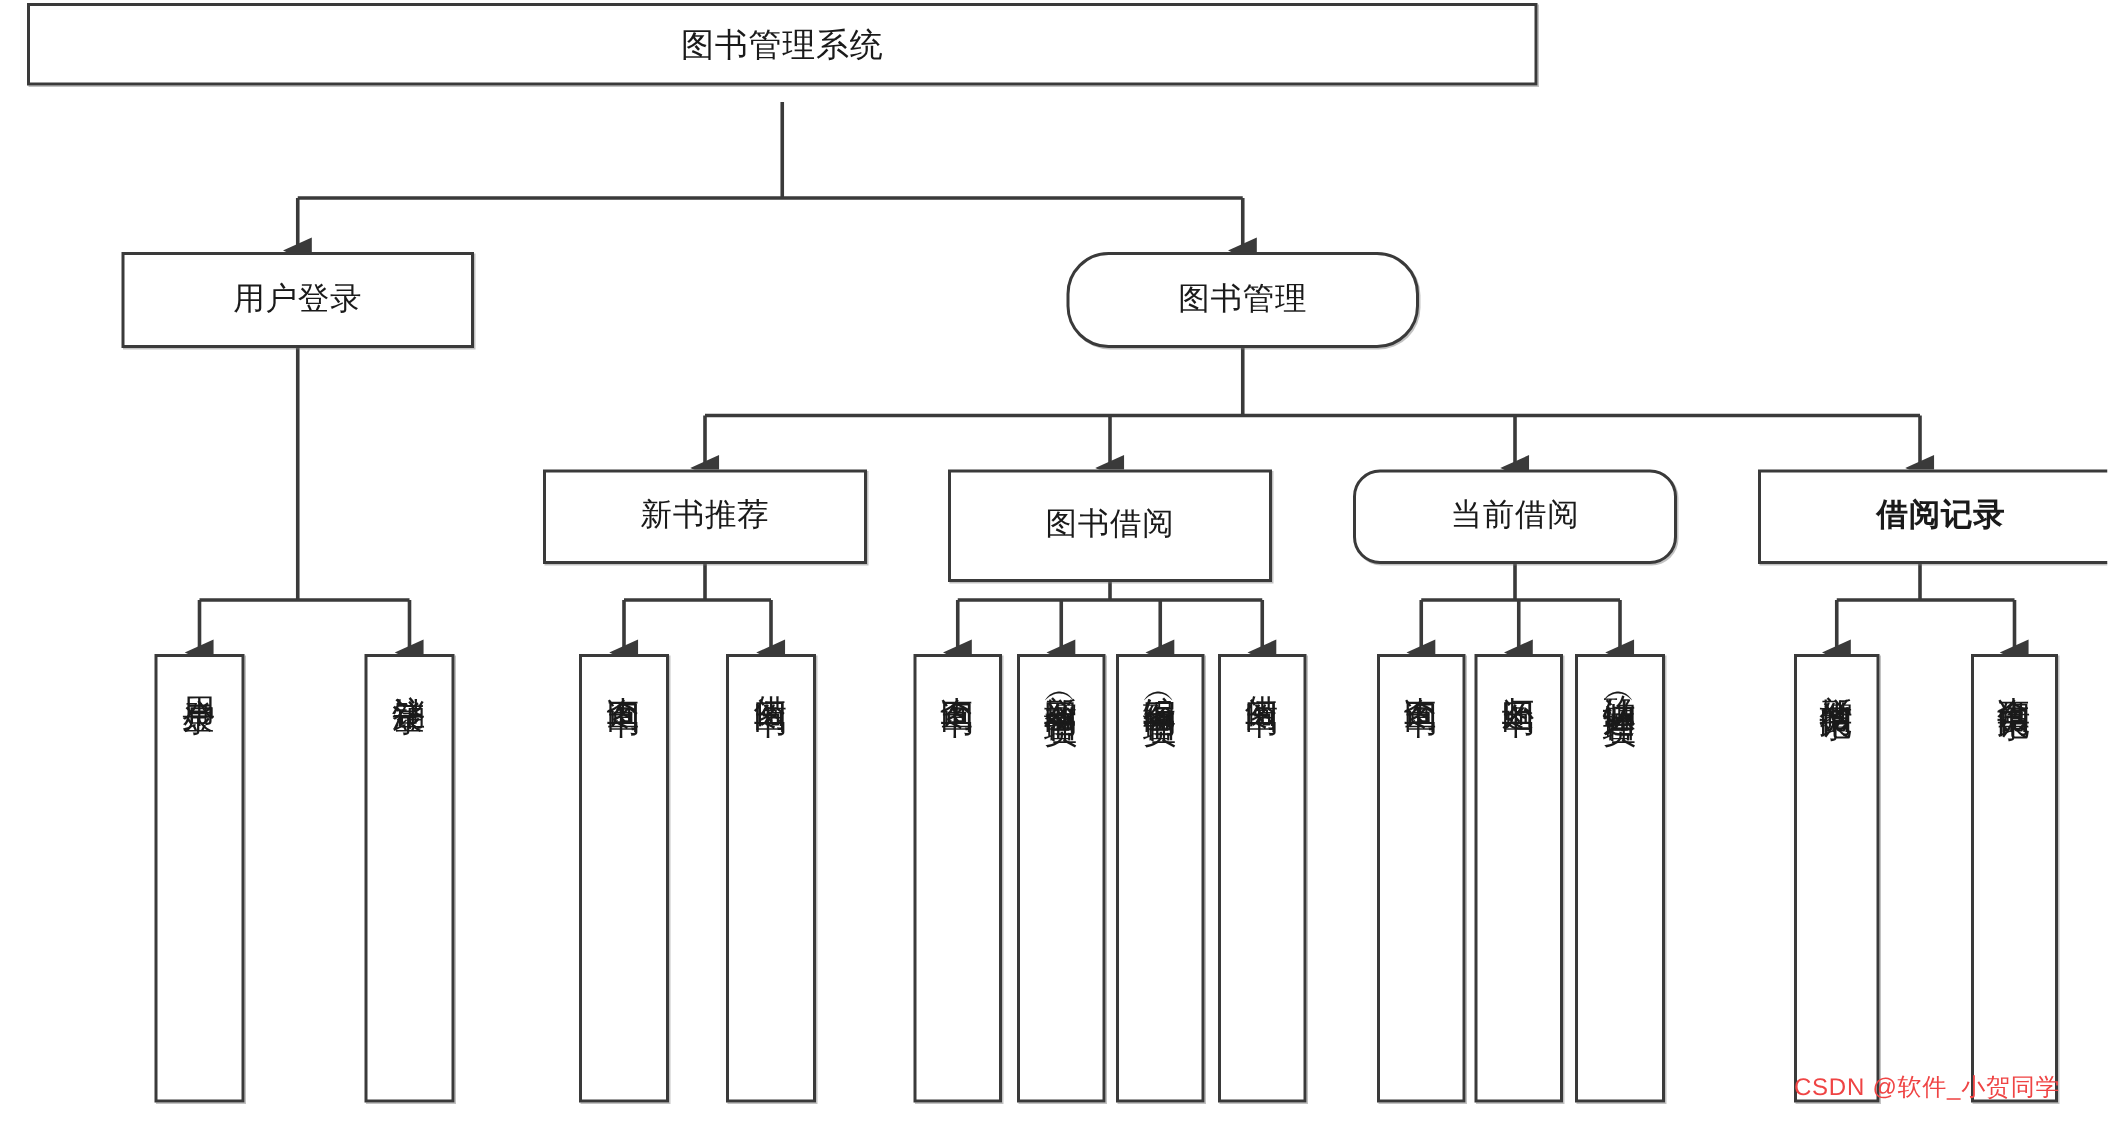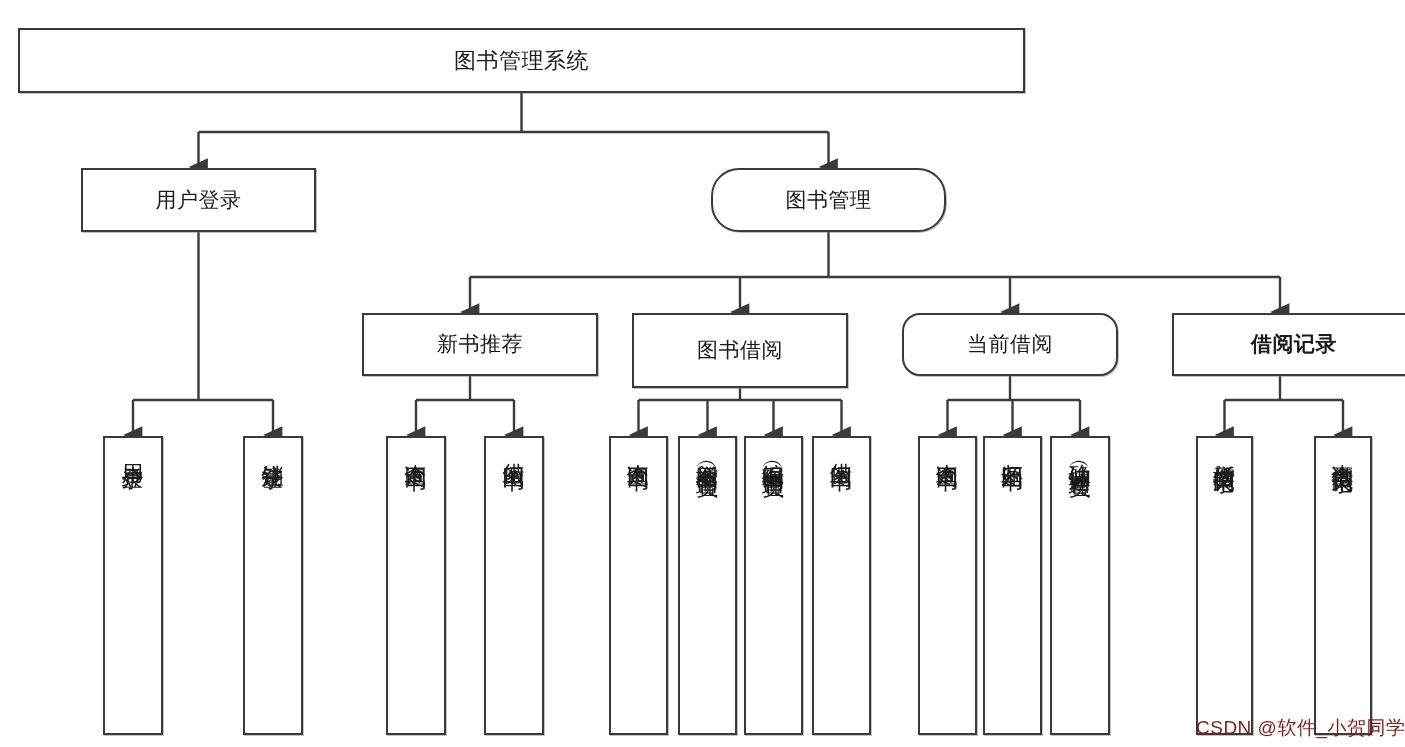--- a/index.html
+++ b/index.html
@@ -56,22 +56,22 @@
   .node.vert .label {
     writing-mode: vertical-rl;
     text-orientation: upright;
     font-size: 22px;
     line-height: 1.05;
     letter-spacing: 2px;
     white-space: pre-wrap;
   }
   .watermark {
     position: absolute;
-    font-size: 19px;
-    color: #7f1d1d;
+    font-size: 16px;
+    color: #ef4444;
     white-space: nowrap;
     letter-spacing: 0.5px;
   }
 </style>
 </head>
 <body>
 
 <div id="canvas">
   <svg id="edges" viewBox="0 0 1405 747">
     <defs>
@@ -109,30 +109,30 @@
         <path d="M947.5,400 L947.5,435" marker-end="url(#arrow)"></path>
         <path d="M1012.5,400 L1012.5,435" marker-end="url(#arrow)"></path>
         <path d="M1080,400 L1080,435" marker-end="url(#arrow)"></path>
         <path d="M1280,376 L1280,400"></path>
         <path d="M1224.5,400 L1343,400"></path>
         <path d="M1224.5,400 L1224.5,435" marker-end="url(#arrow)"></path>
         <path d="M1343,400 L1343,435" marker-end="url(#arrow)"></path>
       </g>
   </svg>
 
-  <div class="node root horiz" style="left: 18px; top: 28px; width: 1007px; height: 65px;">
+  <div class="node root horiz" style="left: 18px; top: 2px; width: 1007px; height: 55px;">
     <span class="label">图书管理系统</span>
   </div>
   <div class="node horiz" style="left: 81px; top: 168px; width: 235px; height: 64px;">
     <span class="label">用户登录</span>
   </div>
   <div class="node horiz" style="left: 711px; top: 168px; width: 235px; height: 64px; border-radius: 28px;">
     <span class="label">图书管理</span>
   </div>
-  <div class="node horiz" style="left: 362px; top: 313px; width: 236px; height: 63px;">
+  <div class="node horiz" style="left: 362px; top: 313px; width: 216px; height: 63px;">
     <span class="label">新书推荐</span>
   </div>
   <div class="node horiz" style="left: 632px; top: 313px; width: 216px; height: 75px;">
     <span class="label">图书借阅</span>
   </div>
   <div class="node horiz" style="left: 902px; top: 313px; width: 216px; height: 63px; border-radius: 18px;">
     <span class="label">当前借阅</span>
   </div>
   <div class="node horiz" style="left: 1172px; top: 313px; width: 244px; height: 63px; font-weight: bold;">
     <span class="label">借阅记录</span>

